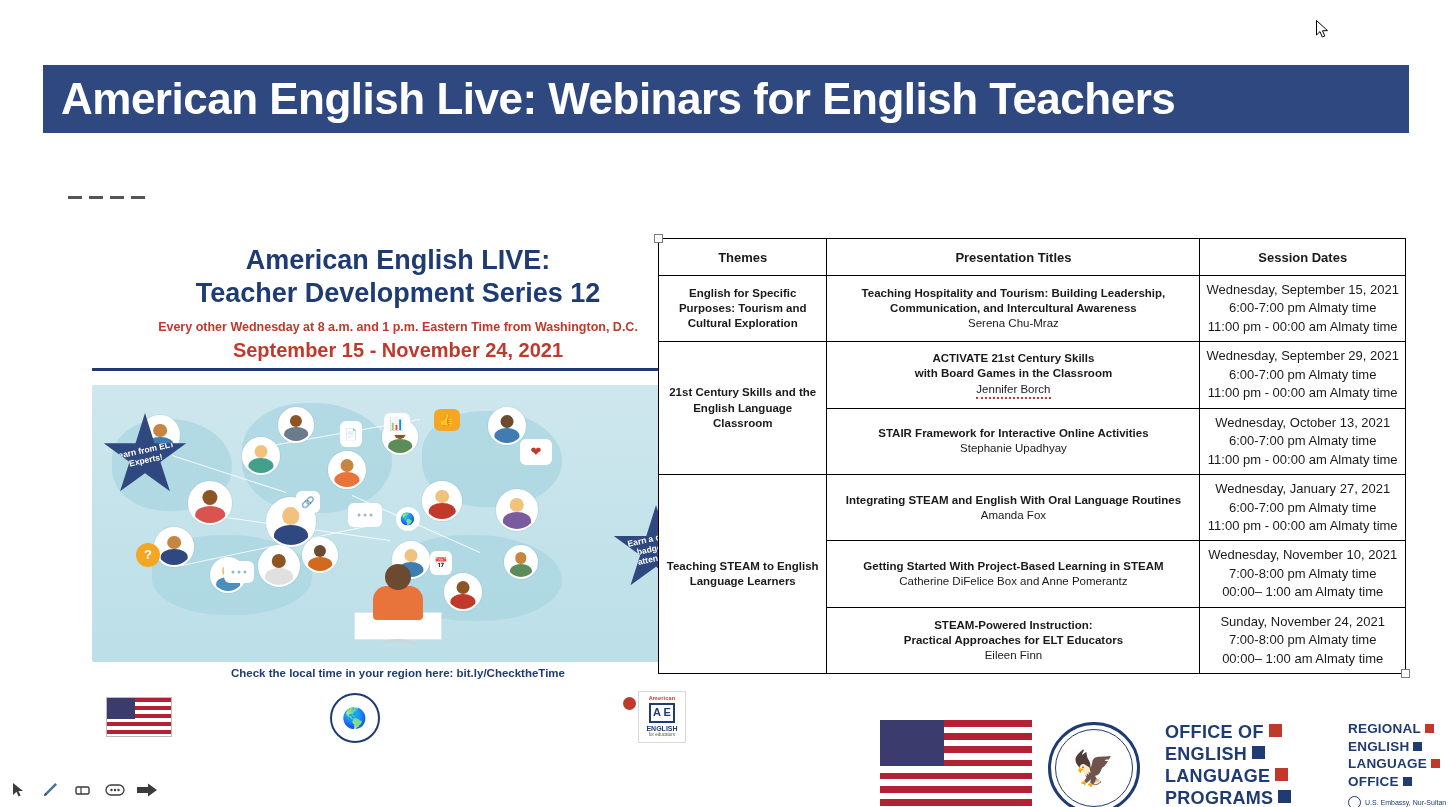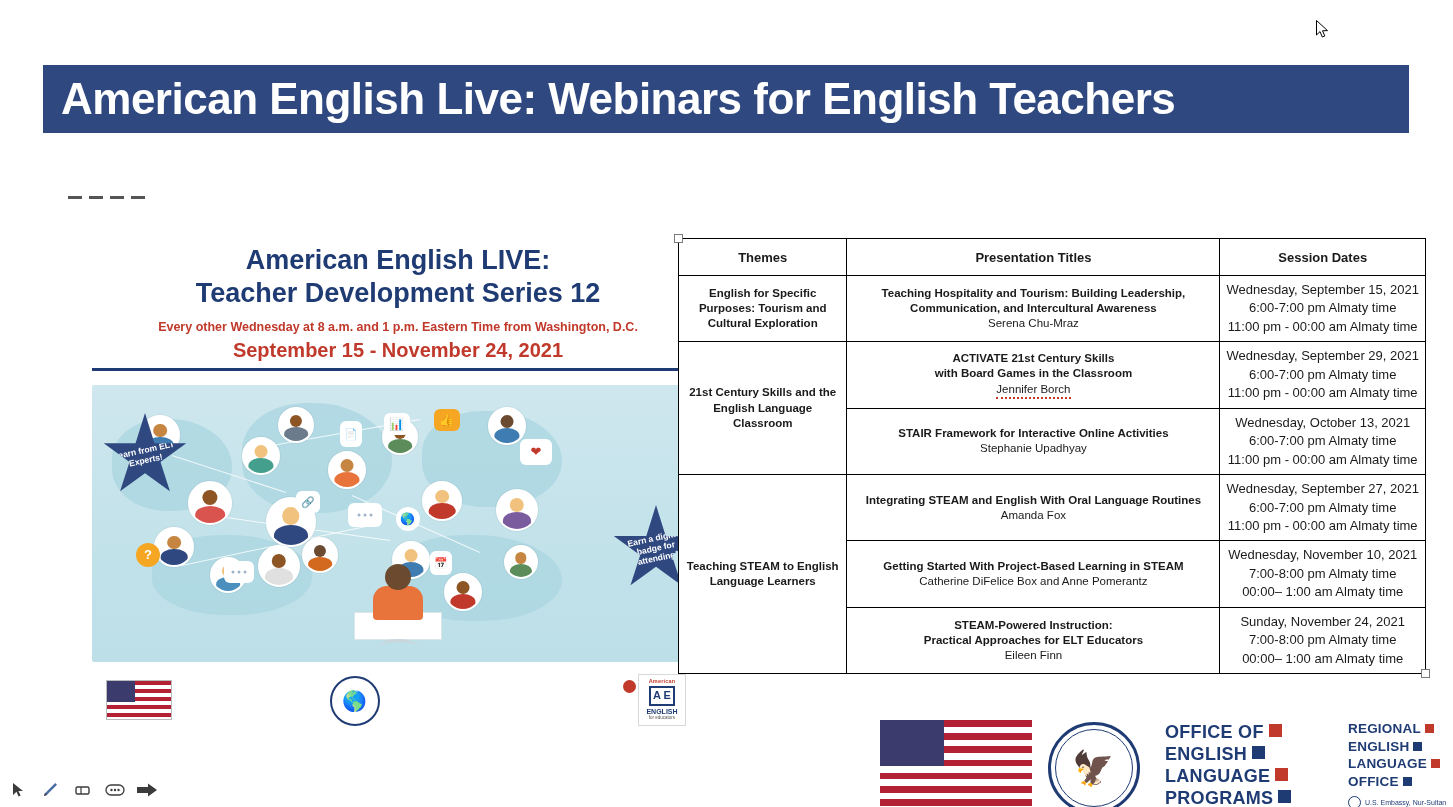--- a/index.html
+++ b/index.html
@@ -286,21 +286,21 @@
   .apple-dot {
     position: absolute;
     right: 68px; top: 4px;
     width: 13px; height: 13px; border-radius: 50%;
     background: #c0392b;
   }
 
   
   .sched-wrap {
     position: absolute;
-    left: 678px;
+    left: 658px;
     top: 238px;
     width: 748px;
   }
   .sel-handle {
     position: absolute;
     width: 7px; height: 7px;
     background: #ffffff;
     border: 1px solid #7a7a7a;
   }
   .sel-handle.tl { left: -4px; top: -4px; }
@@ -595,20 +595,21 @@
     </div>
 
     <div class="desk-person">
       <div class="dp-desk"></div>
       <div class="dp-body"></div>
       <div class="dp-head"></div>
       <div class="dp-chairleg"></div>
     </div>
   </div>
 
+  <div class="flyer-check">Check the local time in your region here: bit.ly/ChecktheTime</div>
 
   <div class="flyer-logos">
     <div class="us-flag">
         <div class="canton"></div>
       </div>
     <div class="dos-seal">🌎</div>
     <div class="apple-dot"></div>
     <div class="ae-logo">
       <div class="ae-top">American</div>
       <div class="ae-box">A E</div>
@@ -676,21 +677,21 @@
         </td>
       </tr>
 
       <tr>
         <td class="theme" rowspan="3">Teaching STEAM to English Language Learners</td>
         <td class="pres">
           <div class="ptitle">Integrating STEAM and English With Oral Language Routines</div>
           <div class="pname">Amanda Fox</div>
         </td>
         <td class="dates">
-          <div>Wednesday, September 27, 2021</div>
+          <div>Wednesday, January 27, 2021</div>
           <div>6:00-7:00 pm Almaty time</div>
           <div>11:00 pm - 00:00 am Almaty time</div>
         </td>
       </tr>
 
       <tr>
         <td class="pres">
           <div class="ptitle">Getting Started With Project-Based Learning in STEAM</div>
           <div class="pname">Catherine DiFelice Box and Anne Pomerantz</div>
         </td>

